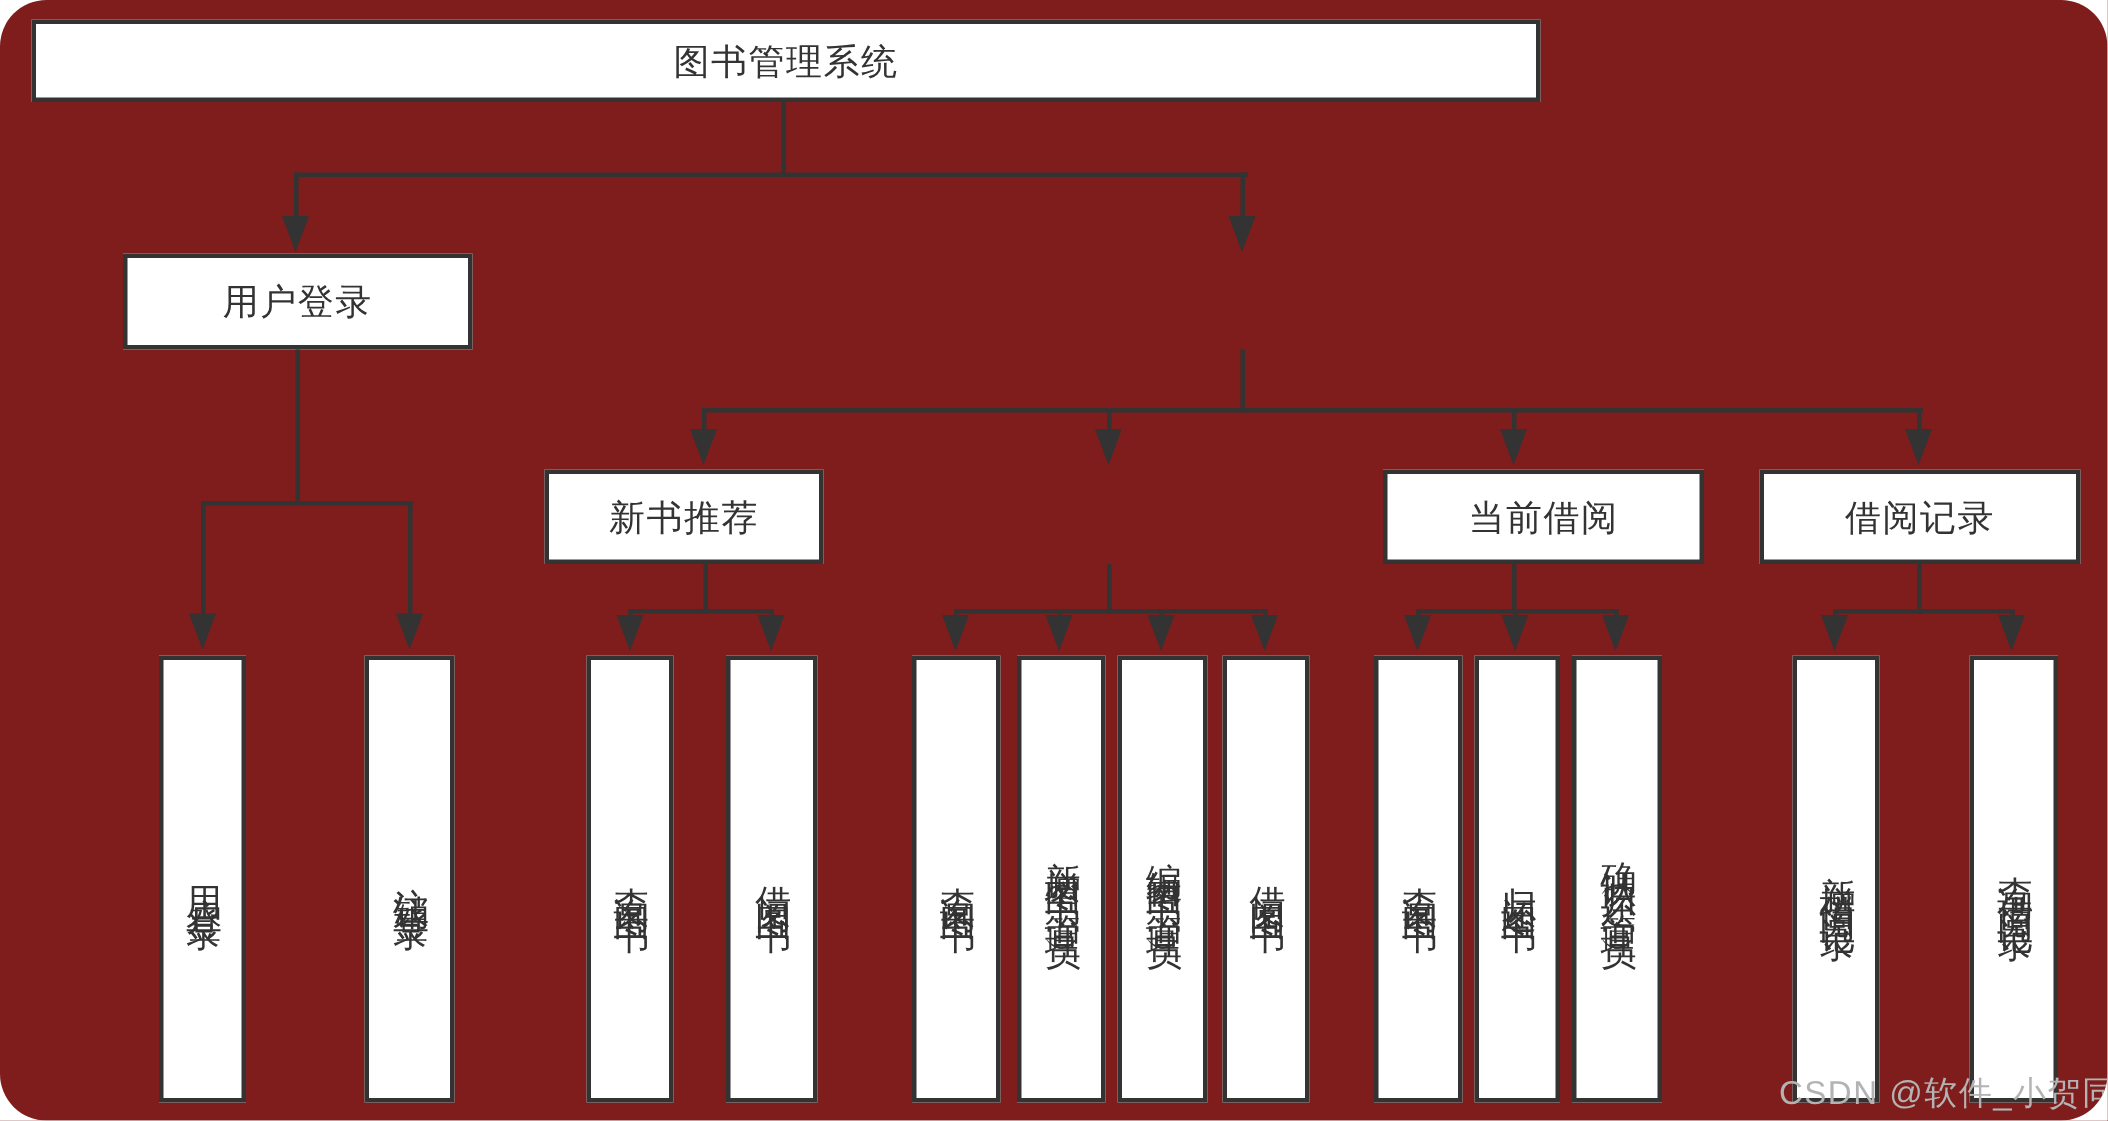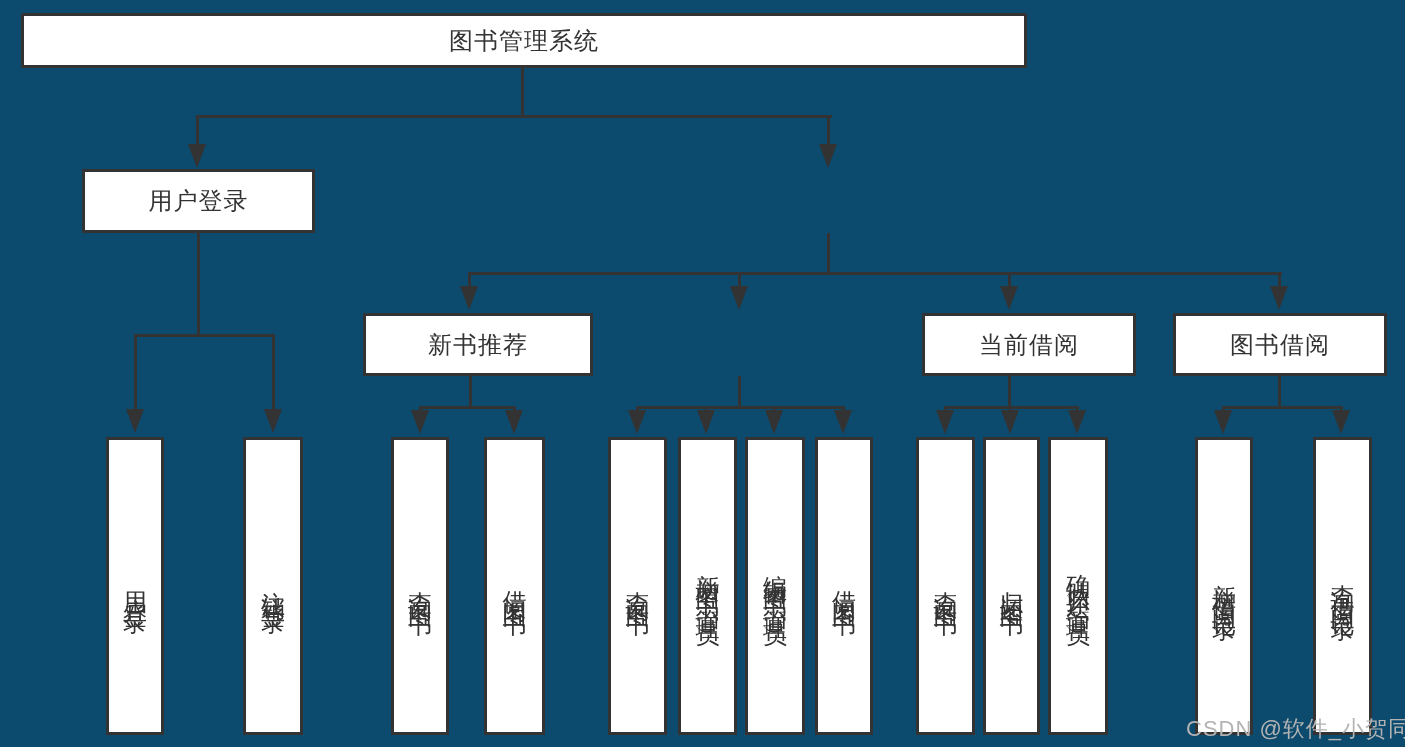--- a/index.html
+++ b/index.html
@@ -1,21 +1,22 @@
 <!DOCTYPE html>
 <html><head>
 <meta charset="utf-8">
 <style>
   html,body{margin:0;padding:0;background:#ffffff;}
   #stage{
     position:relative;
     width:1405px;height:747px;
-    background:#0c4a6e;
+    background:#7f1d1d;
     font-family:"Liberation Sans", sans-serif;
     overflow:hidden;
+    border-radius:31px;
   }
   .box{
     position:absolute;
     box-sizing:border-box;
     background:#ffffff;
     border:3px solid #333333;
     display:flex;
     align-items:center;
     justify-content:center;
     color:#333333;
@@ -89,28 +90,28 @@
   <div class="hline" style="left:468px;top:272px;width:814px;"></div>
   <div class="vline" style="left:468px;top:272px;height:16px;"></div>
   <div class="arr" style="left:460px;top:286px;"></div>
   <div class="vline" style="left:738px;top:272px;height:16px;"></div>
   <div class="arr" style="left:730px;top:286px;"></div>
   <div class="vline" style="left:1008px;top:272px;height:16px;"></div>
   <div class="arr" style="left:1000px;top:286px;"></div>
   <div class="vline" style="left:1278px;top:272px;height:16px;"></div>
   <div class="arr" style="left:1270px;top:286px;"></div>
 
-  <div class="box" style="left:363px;top:313px;width:230px;height:63px;">
+  <div class="box" style="left:363px;top:313px;width:186px;height:63px;">
     <span>新书推荐</span>
   </div>
   <div class="box" style="left:903px;top:313px;width:214px;height:63px;margin-left:19px;">
     <span>当前借阅</span>
   </div>
   <div class="box" style="left:1173px;top:313px;width:214px;height:63px;">
-    <span>图书借阅</span>
+    <span>借阅记录</span>
   </div>
 
   <div class="vline" style="left:469px;top:376px;height:33px;"></div>
   <div class="hline" style="left:419px;top:406px;width:97px;"></div>
   <div class="vline" style="left:419px;top:406px;height:8px;"></div>
   <div class="arr" style="left:411px;top:410px;"></div>
   <div class="vline" style="left:513px;top:406px;height:8px;"></div>
   <div class="arr" style="left:505px;top:410px;"></div>
 
   <div class="vline" style="left:738px;top:376px;height:33px;"></div>

